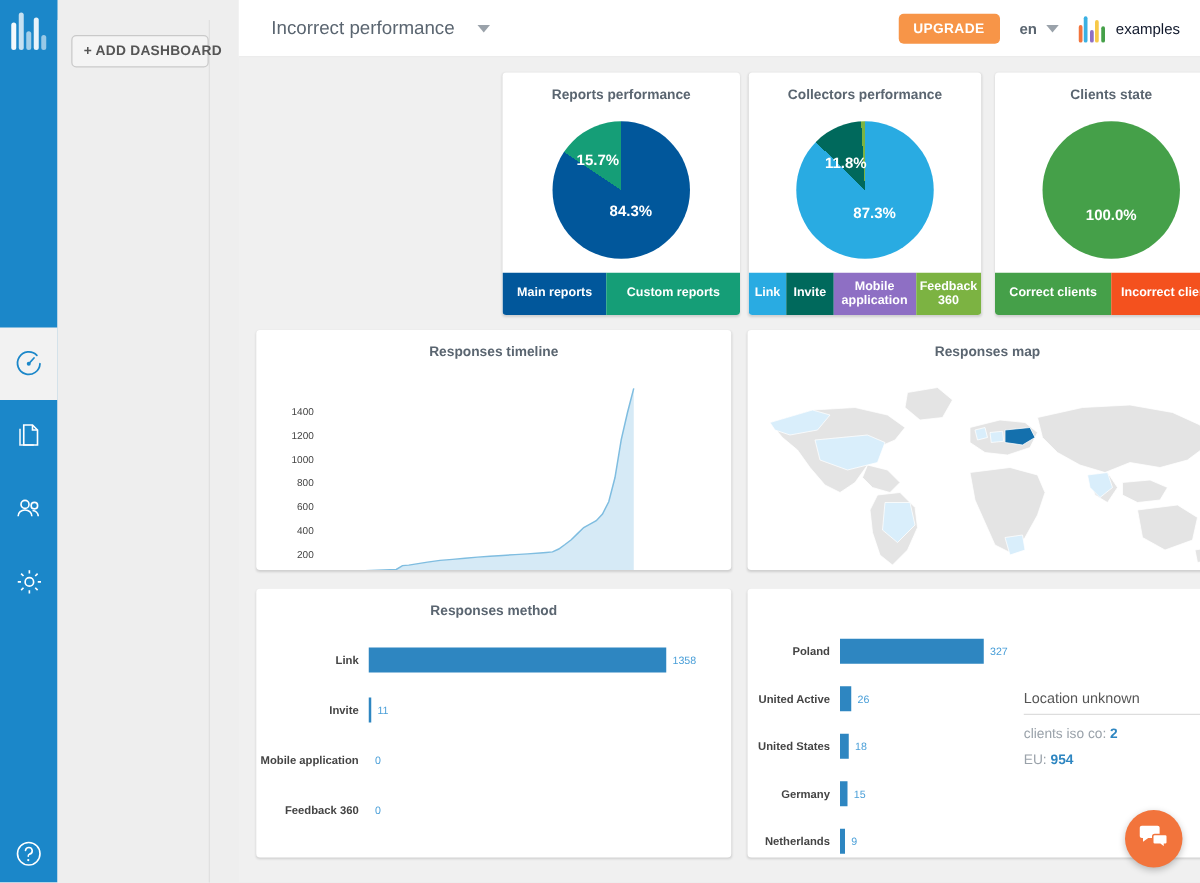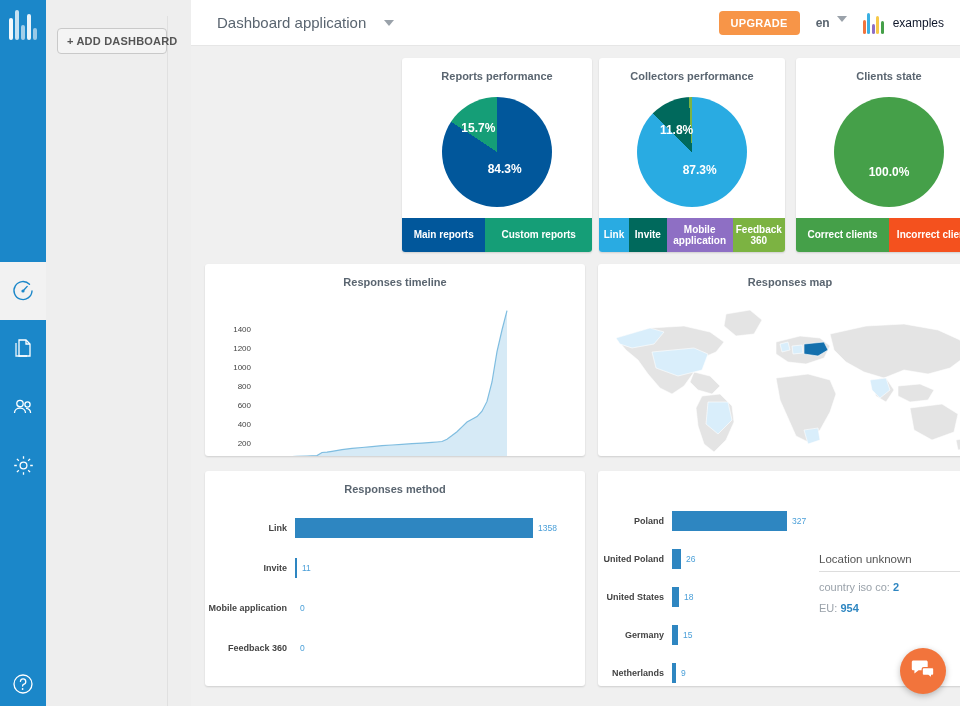--- a/index.html
+++ b/index.html
@@ -77,21 +77,21 @@
   }
   .topbar-right {
     margin-left: auto; display: flex; align-items: center; gap: 16px;
     padding-right: 16px;
   }
   .upgrade {
     background: #f79548; color: #fff; font-size: 11px; font-weight: bold;
     padding: 6px 12px; border-radius: 4px; border: none; cursor: pointer;
     letter-spacing: .3px;
   }
-  .lang { display: flex; gap: 7px; font-size: 12px;
+  .lang { display: flex; align-items: center; gap: 7px; font-size: 12px;
           color: #5a6570; font-weight: bold; cursor: pointer; }
   .lang .caret { margin-left: 0; }
   .account { display: flex; align-items: center; gap: 9px; cursor: pointer; }
   .account-label { font-size: 12px; color: #0f172a; }
   .mini-logo { display: flex; align-items: flex-end; gap: 1.5px; height: 22px; }
   .mini-logo i { display: block; width: 3px; border-radius: 2px; }
 
   
   .content {
     position: absolute; left: 191px; top: 46px; right: 0; bottom: 0;
@@ -223,21 +223,21 @@
       </span>
     </div>
   </div>
 
   <div class="panel">
     <div class="add-dash">+ ADD DASHBOARD</div>
 
   </div>
 
   <div class="topbar">
-    <div class="dash-title">Dashboard application</div>
+    <div class="dash-title">Incorrect performance</div>
     <div class="caret"></div>
 
     <div class="topbar-right">
       <button class="upgrade">UPGRADE</button>
 
       <div class="lang">
         <span>en</span>
         <span class="caret"></span>
       </div>
 
@@ -415,21 +415,21 @@
 
     <div class="card" style="left:407px;top:425px;width:384px;height:215px">
 
       <div class="hbar-row" style="margin-top:40px">
         <div class="hbar-label" style="width:74px">Poland</div>
         <div class="hbar-bar" style="width:115px"></div>
         <div class="hbar-val">327</div>
       </div>
 
       <div class="hbar-row" style="margin-top:18px">
-        <div class="hbar-label" style="width:74px">United Poland</div>
+        <div class="hbar-label" style="width:74px">United Active</div>
         <div class="hbar-bar" style="width:9px"></div>
         <div class="hbar-val">26</div>
       </div>
 
       <div class="hbar-row" style="margin-top:18px">
         <div class="hbar-label" style="width:74px">United States</div>
         <div class="hbar-bar" style="width:7px"></div>
         <div class="hbar-val">18</div>
       </div>
 
@@ -441,21 +441,21 @@
 
       <div class="hbar-row" style="margin-top:18px">
         <div class="hbar-label" style="width:74px">Netherlands</div>
         <div class="hbar-bar" style="width:4px"></div>
         <div class="hbar-val">9</div>
       </div>
 
       <div class="unk" style="left:221px;top:82px;width:160px">
         <h4>Location unknown</h4>
         <p>
-          <span>country iso co:</span>
+          <span>clients iso co:</span>
           <b>2</b>
         </p>
         <p>
           <span>EU:</span>
           <b>954</b>
         </p>
       </div>
     </div>
 
     <div class="fab">

